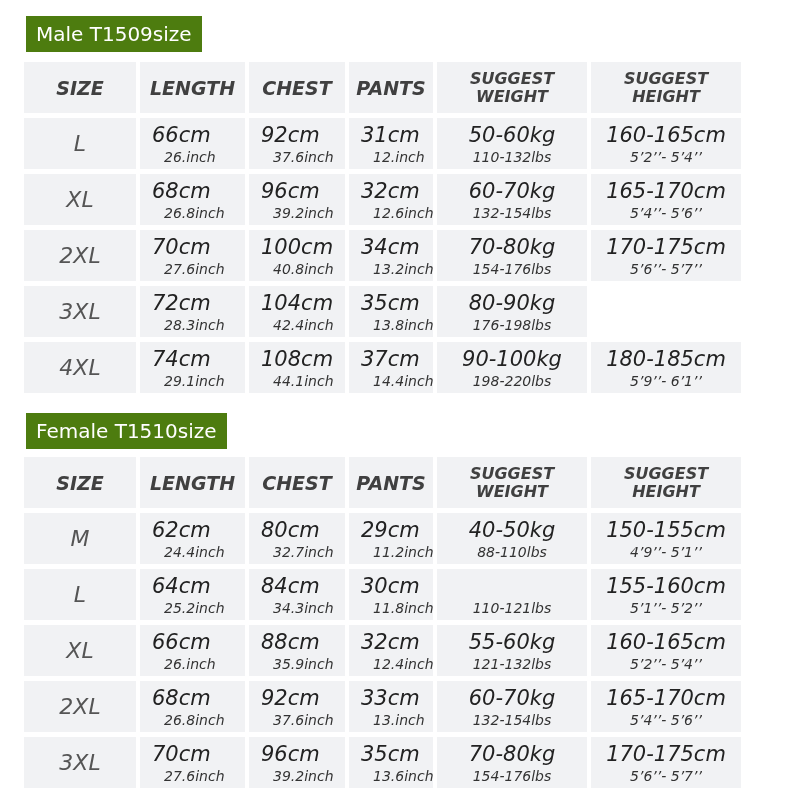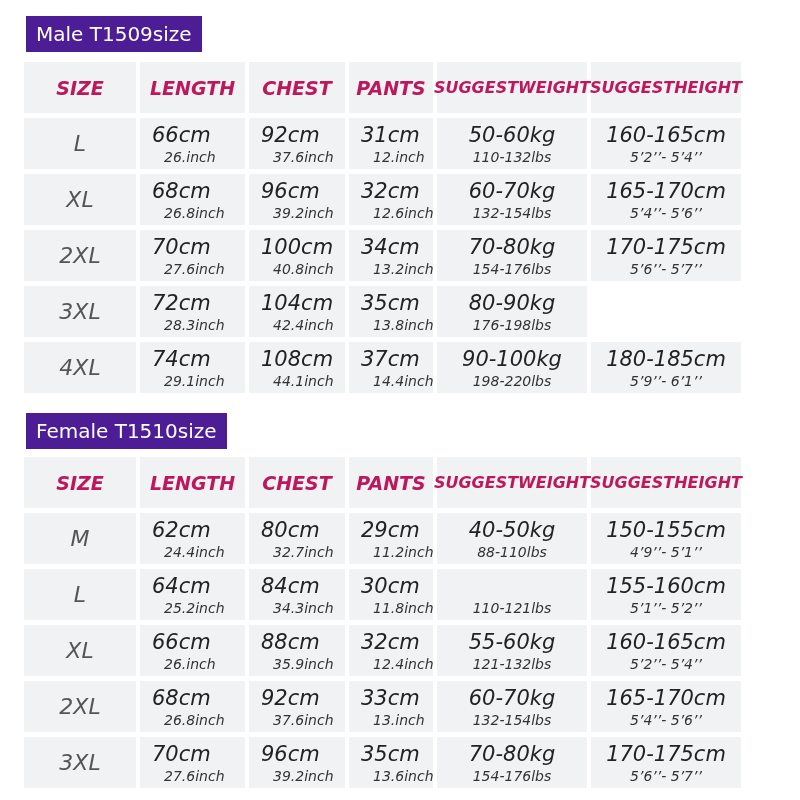--- a/index.html
+++ b/index.html
@@ -1,23 +1,23 @@
 <!DOCTYPE html>
 <html><head>
 <meta charset="utf-8">
 <style>
   html,body{margin:0;padding:0;background:#fff;}
   body{width:800px;height:800px;position:relative;overflow:hidden;font-family:"DejaVu Sans","Liberation Sans",sans-serif;}
-  .label{position:absolute;background:#4c1d95;color:#fff;font-family:"DejaVu Sans",sans-serif;font-size:20px;line-height:36px;padding:0 10px;height:36px;box-sizing:border-box;}
+  .label{position:absolute;background:#4d7c0f;color:#fff;font-family:"DejaVu Sans",sans-serif;font-size:20px;line-height:36px;padding:0 10px;height:36px;box-sizing:border-box;}
   .tbl{position:absolute;left:24px;}
   .row{display:flex;margin-bottom:5px;}
   .cell{background:#f1f2f4;height:51px;margin-right:4px;box-sizing:border-box;position:relative;font-style:italic;color:#222;}
   .c0{width:112px}.c1{width:105px}.c2{width:96px}.c3{width:84px}.c4{width:150px}.c5{width:150px;margin-right:0}
-  .hcell{display:flex;align-items:center;justify-content:center;font-weight:bold;font-size:19px;color:#be185d;text-align:left;}
-  .hcell.two{font-size:16px;line-height:18px;}
+  .hcell{display:flex;align-items:center;justify-content:center;font-weight:bold;font-size:19px;color:#404040;text-align:left;}
+  .hcell.two{font-size:16px;line-height:18px;flex-direction:column;}
   .size{display:flex;align-items:center;justify-content:center;font-size:22px;color:#555;}
   .main{position:absolute;top:5px;font-size:21px;color:#222;white-space:nowrap;}
   .sub{position:absolute;top:31px;font-size:14px;color:#333;white-space:nowrap;}
   .lenc .main{left:12px}.lenc .sub{left:24px}
   .wc .main,.hc .main{left:0;right:0;text-align:center}
   .wc .sub,.hc .sub{left:0;right:0;text-align:center}
 </style>
 </head>
 <body>
 

